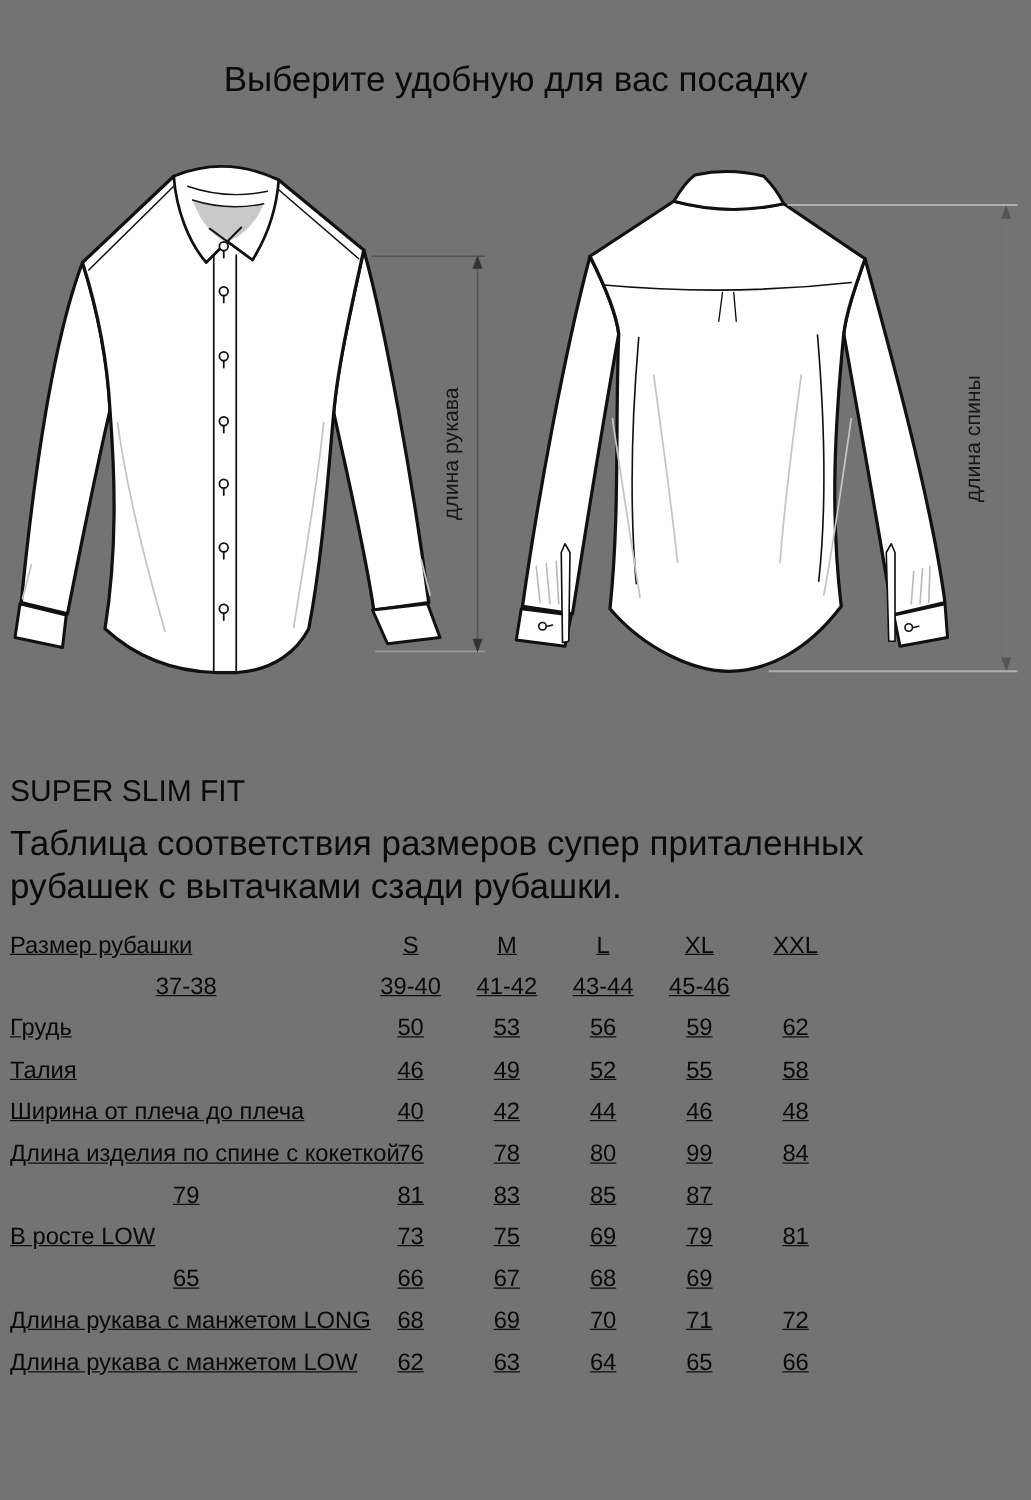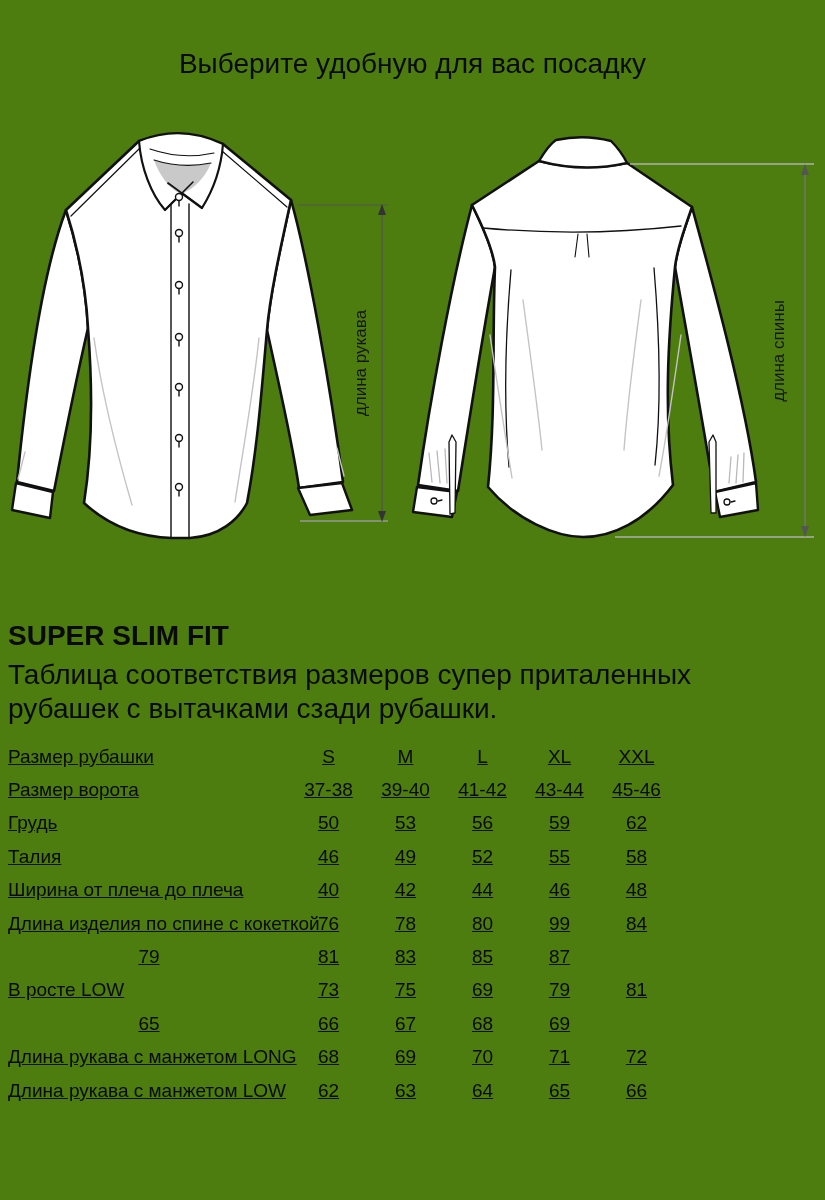--- a/index.html
+++ b/index.html
@@ -1,22 +1,22 @@
 <!DOCTYPE html>
 <html lang="ru"><head>
 <meta charset="utf-8">
 <style>
   html,body{margin:0;padding:0;background:#fff;}
   body{font-family:"Liberation Sans","DejaVu Sans",sans-serif;color:#111;}
-  .page{position:relative;width:825px;height:1200px;background:#4d7c0f;overflow:hidden;}
+  .page{position:relative;width:825px;height:1200px;background:#737373;overflow:hidden;}
   .title{position:absolute;top:48px;left:0;width:825px;text-align:center;
          font-size:28px;font-weight:400;color:#0a0a0a;letter-spacing:0;}
   .illustration{position:absolute;top:110px;left:0;width:825px;height:470px;}
   .illustration svg{display:block;width:825px;height:470px;}
-  .fit-heading{position:absolute;top:620px;left:8px;font-size:28px;font-weight:700;color:#0a0a0a;}
+  .fit-heading{position:absolute;top:620px;left:8px;font-size:24px;font-weight:400;color:#0a0a0a;}
   .fit-desc{position:absolute;top:658px;left:8px;width:790px;max-width:790px;
             font-size:28px;line-height:34px;color:#0a0a0a;}
   .size-table{position:absolute;top:740px;left:8px;width:670px;text-decoration:underline;}
   .tr{display:grid;grid-template-columns:282px repeat(5,77px);height:33.4px;align-items:center;}
   .tr .lbl{font-size:19px;color:#0a0a0a;white-space:nowrap;}
   .tr .val{font-size:19px;color:#0a0a0a;text-align:center;}
   svg text{font-family:"Liberation Sans","DejaVu Sans",sans-serif;}
 </style>
 </head>
 <body>
@@ -150,21 +150,20 @@
   <div class="tr">
     <span class="lbl">Размер рубашки</span>
     <span class="val">S</span>
     <span class="val">M</span>
     <span class="val">L</span>
     <span class="val">XL</span>
     <span class="val">XXL</span>
   </div>
 
   <div class="tr">
-    <span class="lbl">Размер ворота</span>
     <span class="val">37-38</span>
     <span class="val">39-40</span>
     <span class="val">41-42</span>
     <span class="val">43-44</span>
     <span class="val">45-46</span>
   </div>
 
   <div class="tr">
     <span class="lbl">Грудь</span>
     <span class="val">50</span>

